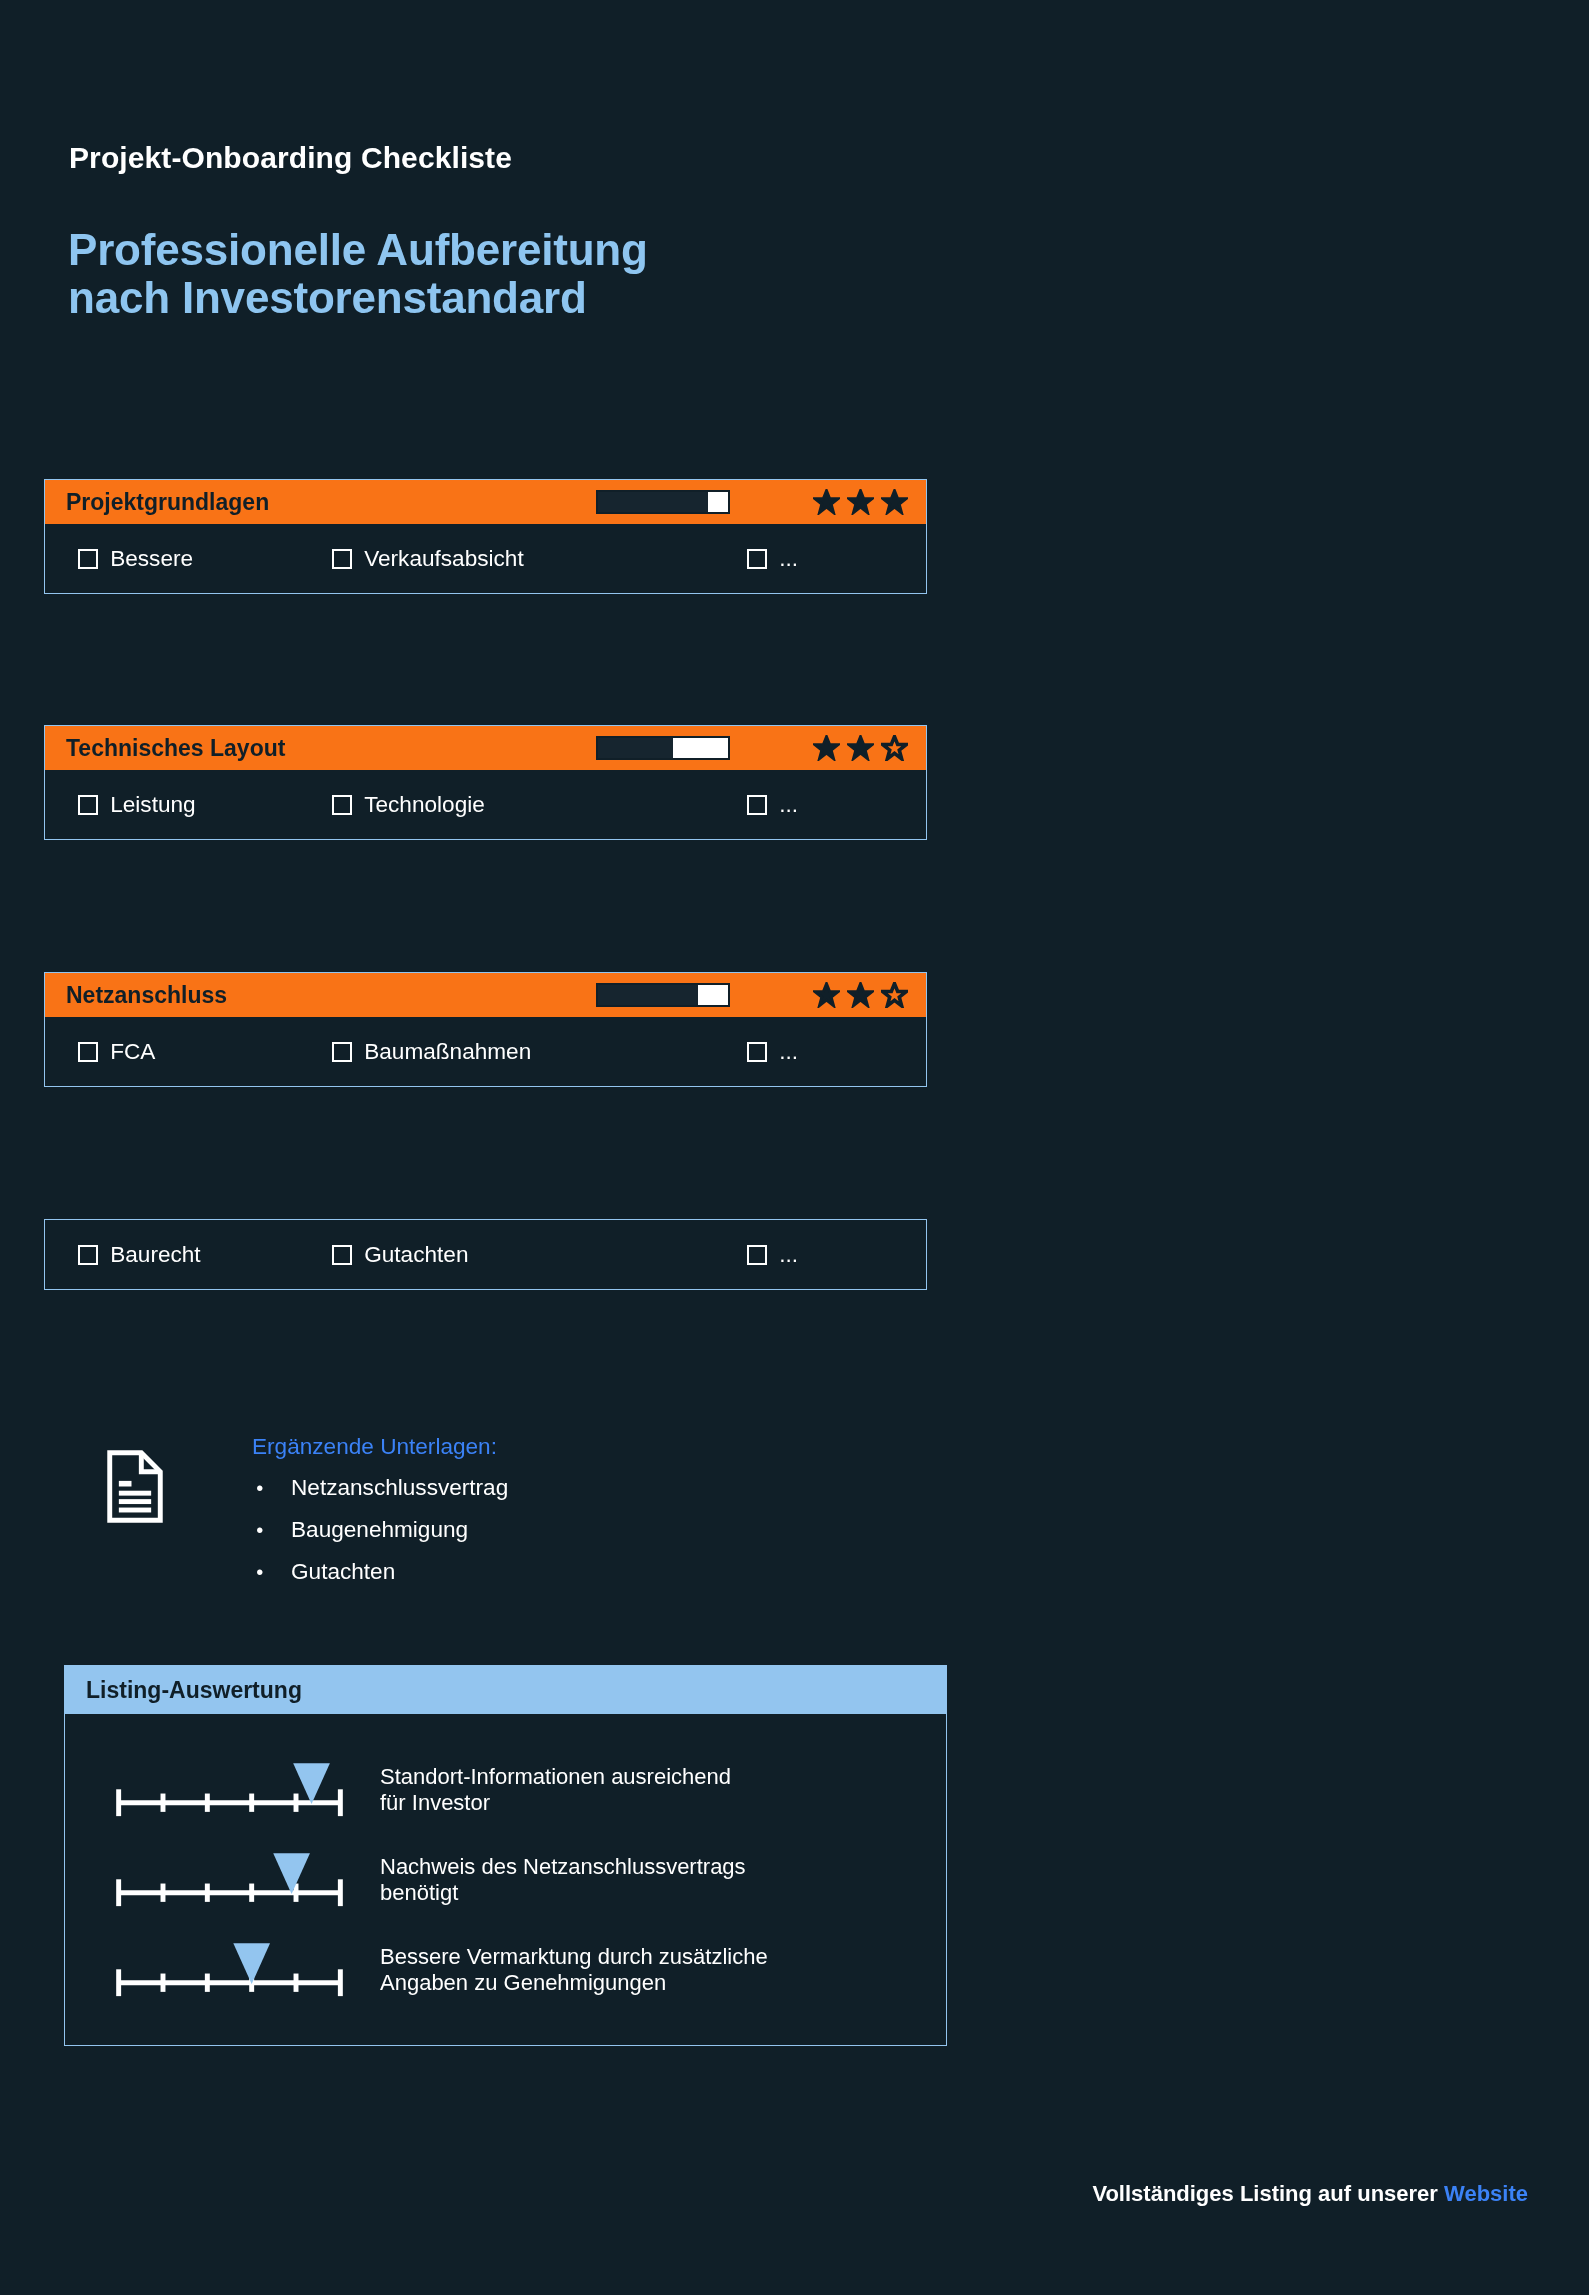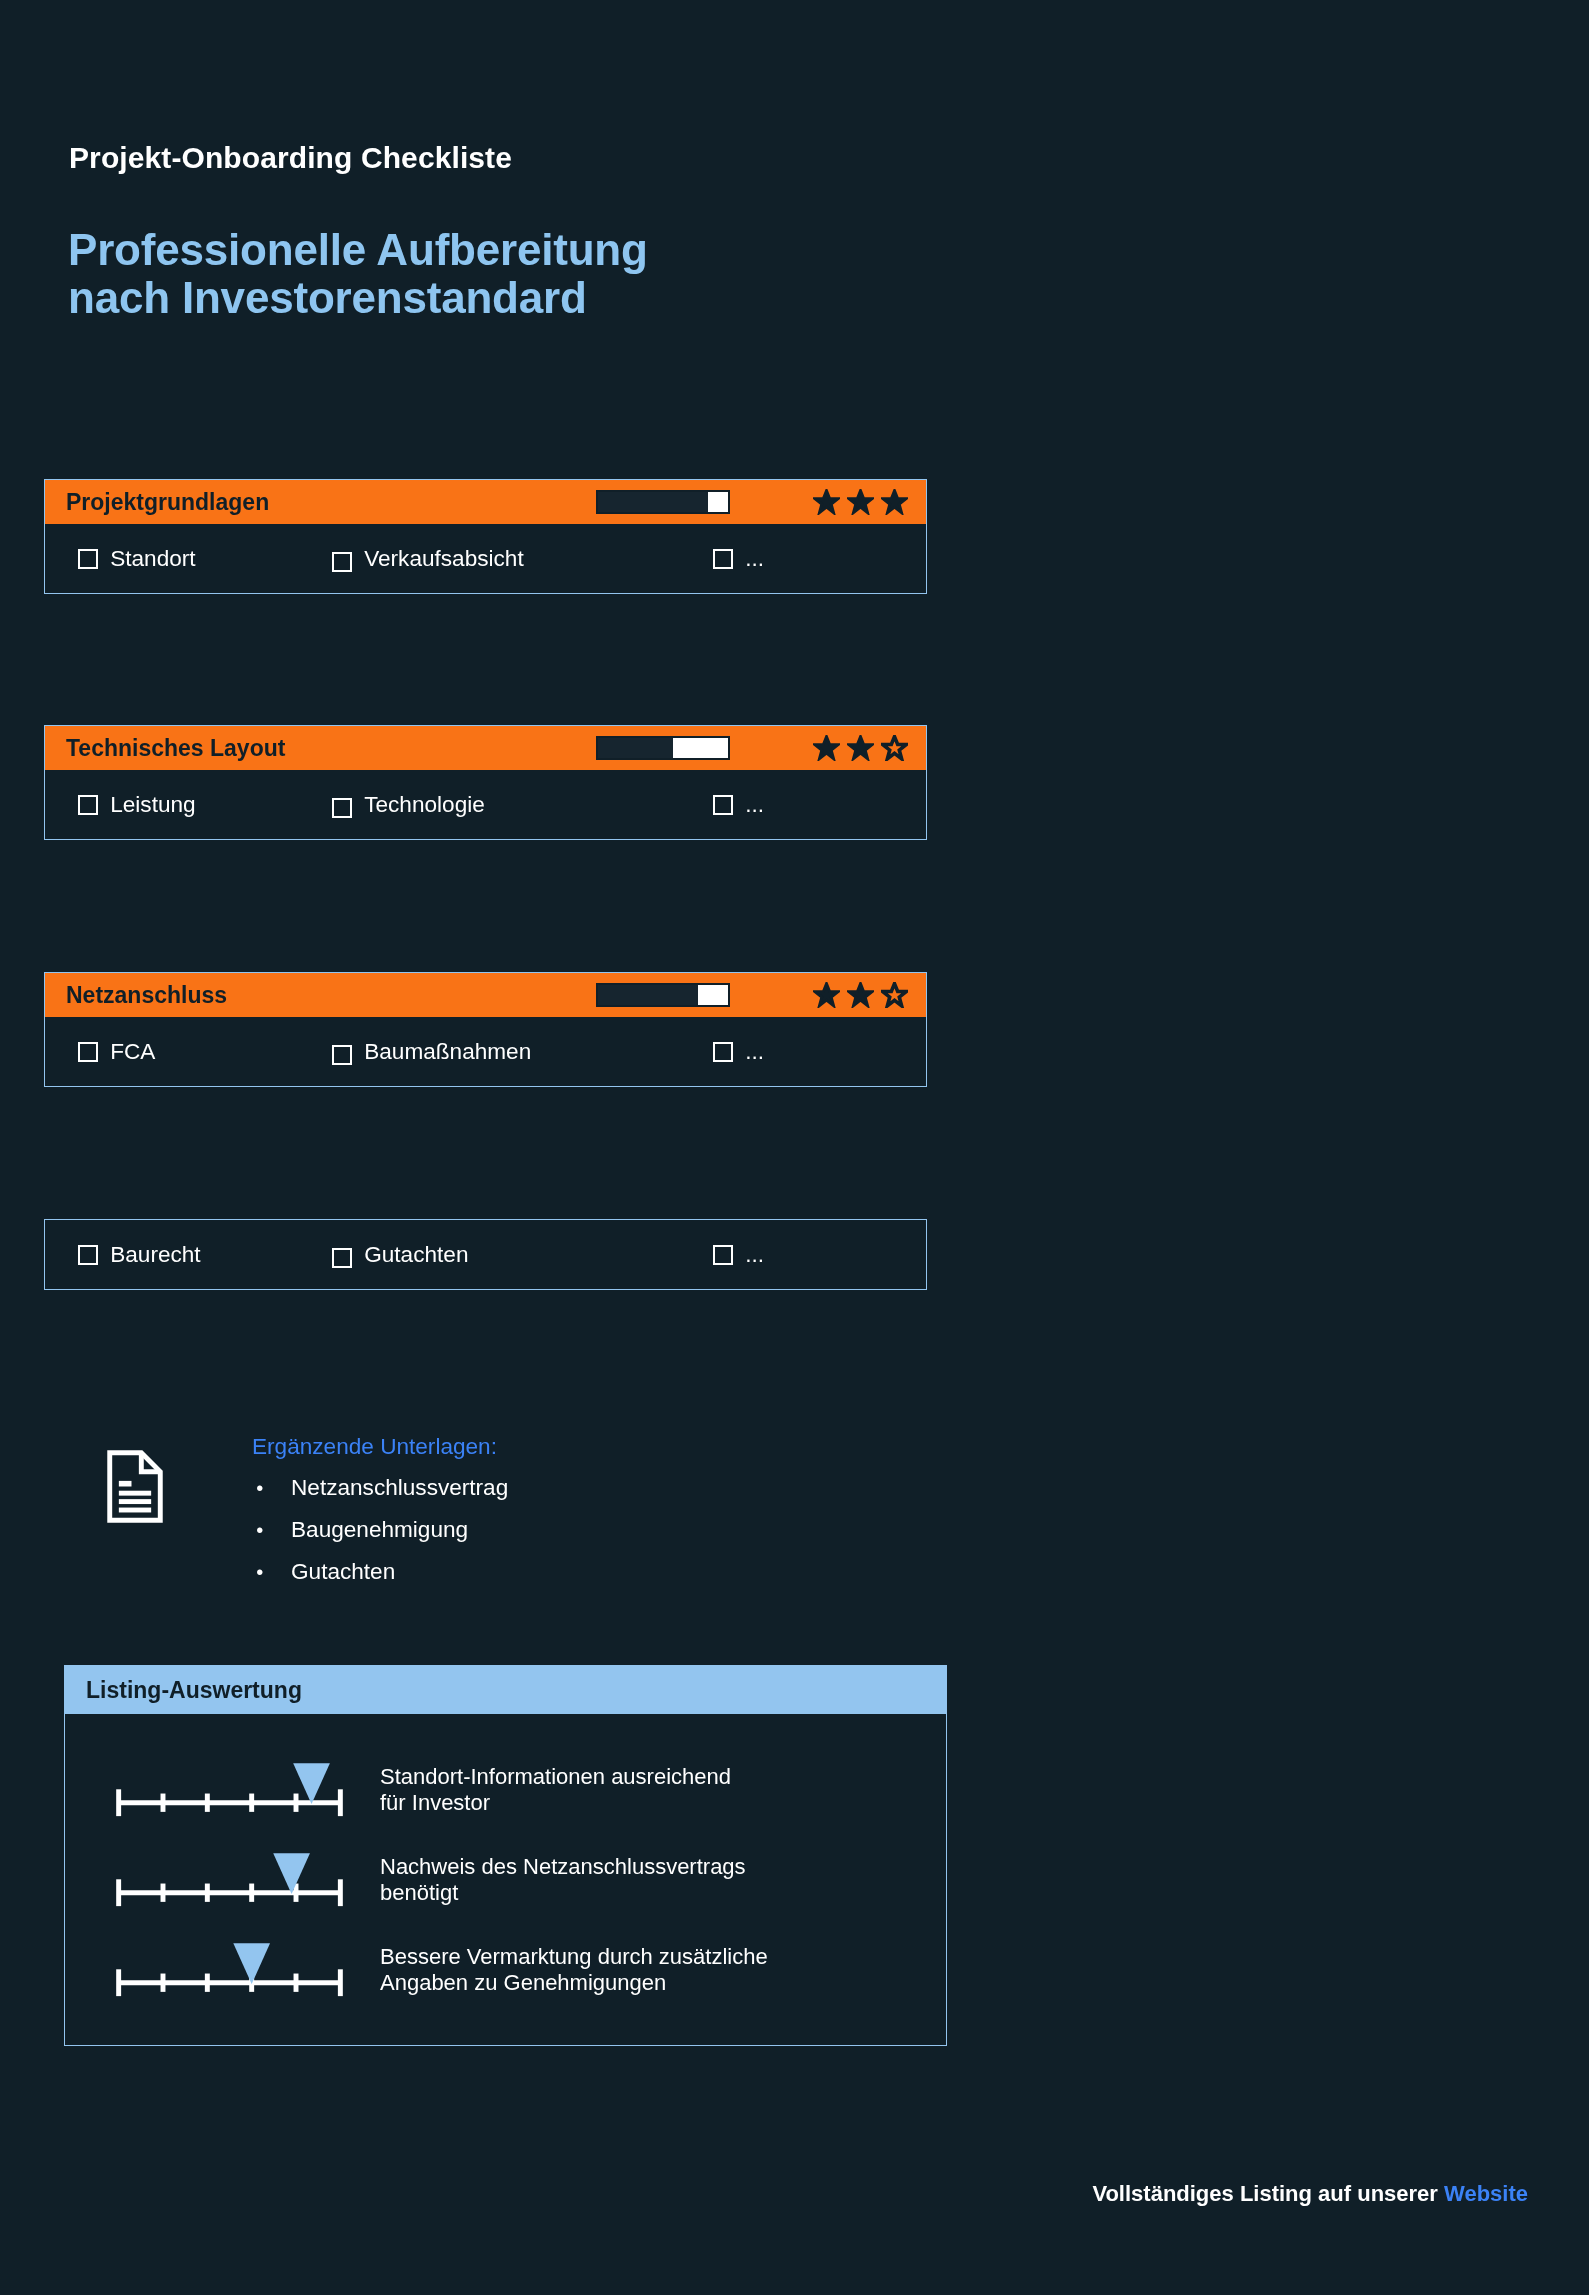--- a/index.html
+++ b/index.html
@@ -116,21 +116,21 @@
     font-size: 22.6px;
   }
   .chk-box {
     width: 20px;
     height: 20px;
     border: 2.8px solid #ffffff;
     margin-right: 12.7px;
     flex: 0 0 auto;
   }
   .chk-1 { width: 254px; }
-  .chk-2 { width: 381px; align-items: flex-end; }
+  .chk-2 { width: 415px; }
 
   
   .docs {
     position: absolute;
     left: 106px;
     top: 1434px;
     display: flex;
     align-items: flex-start;
   }
   .doc-icon { margin-top: 15.5px; }
@@ -231,21 +231,21 @@
             <polygon points="16,2 20,12 31,12 22,19 25,30 16,23 7,30 10,19 1,12 12,12" fill="#101f28" stroke="#101f28" stroke-width="3.5" stroke-linejoin="miter"></polygon>
           </svg>
           <svg class="star" width="27" height="25.4" viewBox="0 0 32 32">
             <polygon points="16,2 20,12 31,12 22,19 25,30 16,23 7,30 10,19 1,12 12,12" fill="#101f28" stroke="#101f28" stroke-width="3.5" stroke-linejoin="miter"></polygon>
           </svg>
         </div>
     </div>
     <div class="card-body">
       <label class="chk chk-1">
           <span class="chk-box"></span>
-          <span>Standort</span>
+          <span>Bessere</span>
         </label>
       <label class="chk chk-2">
           <span class="chk-box"></span>
           <span>Verkaufsabsicht</span>
         </label>
       <label class="chk">
           <span class="chk-box"></span>
           <span>...</span>
         </label>
     </div>

